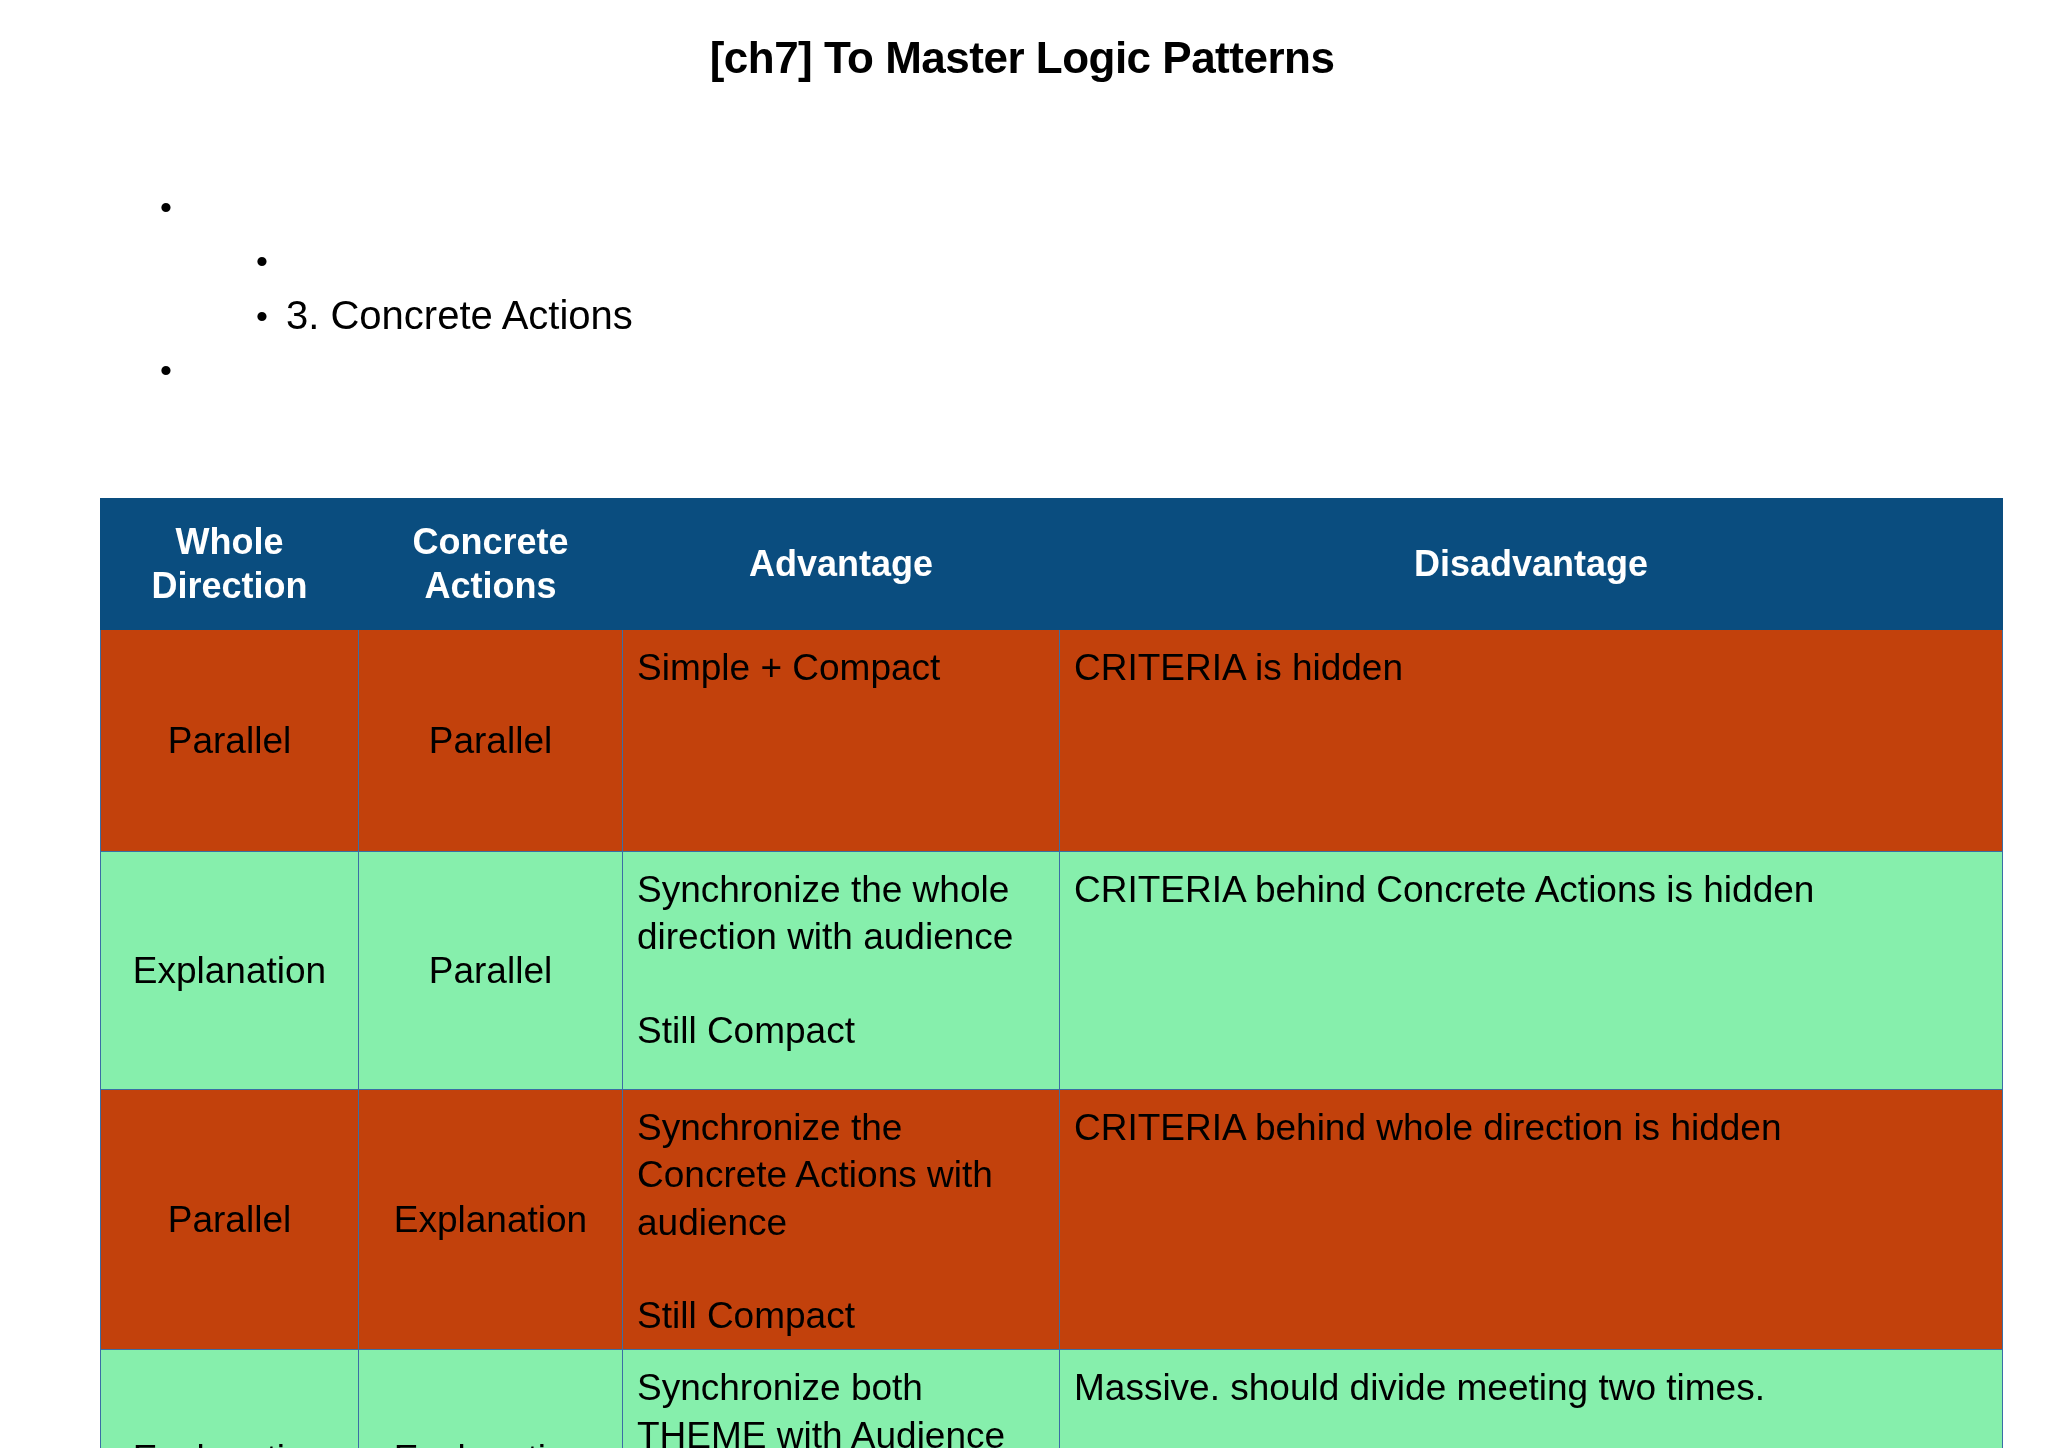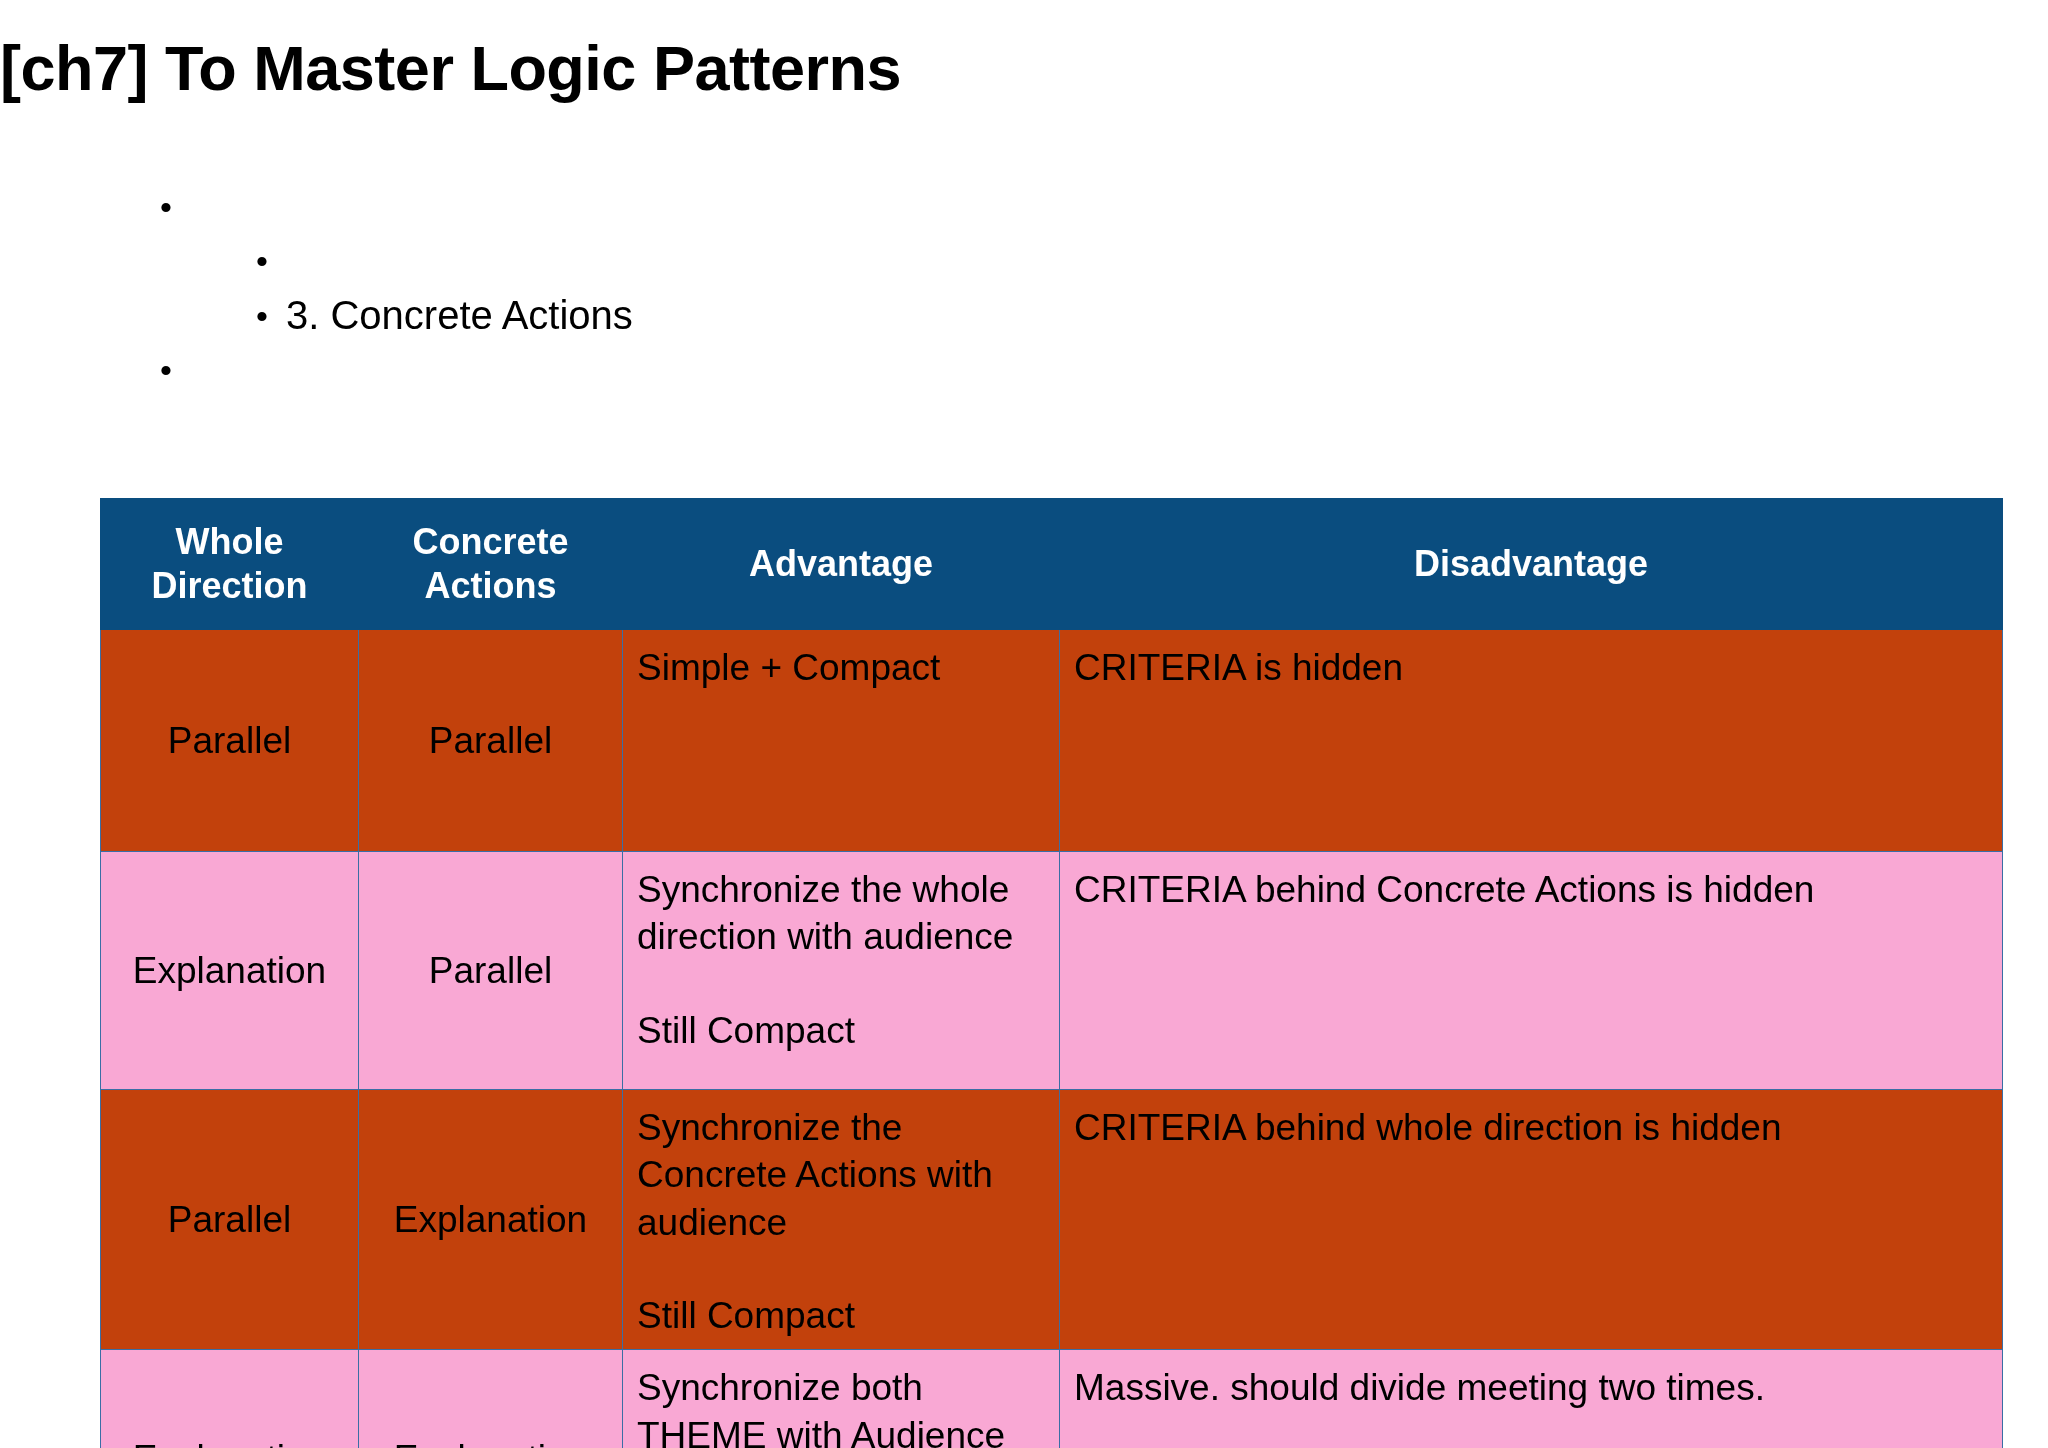--- a/index.html
+++ b/index.html
@@ -15,22 +15,22 @@
     color: #000000;
     overflow: hidden;
   }
 
   
   .slide-title {
     position: absolute;
     left: 0;
     top: 34px;
     width: 2044px;
-    text-align: left;
-    font-size: 63px;
+    text-align: center;
+    font-size: 44px;
     font-weight: bold;
     letter-spacing: -0.5px;
     line-height: 1.1;
     white-space: nowrap;
   }
 
   
   .bullets {
     position: absolute;
     left: 160px;
@@ -101,21 +101,21 @@
   }
   td.desc-cell {
     text-align: left;
     vertical-align: top;
     padding: 14px 0 10px 14px;
   }
   .desc-line { display: block; }
   .desc-gap { display: block; height: 46px; }
 
   tr.row-white td { background: #c2410c; }
-  tr.row-gray  td { background: #f9a8d4; }
+  tr.row-gray  td { background: #86efac; }
 
   tr.r1 td { height: 197px; }
   tr.r2 td { height: 213px; }
   tr.r3 td { height: 213px; }
   tr.r4 td { height: 192px; }
 </style>
 </head>
 <body>
 
 <div class="slide-title">[ch7] To Master Logic Patterns</div>

